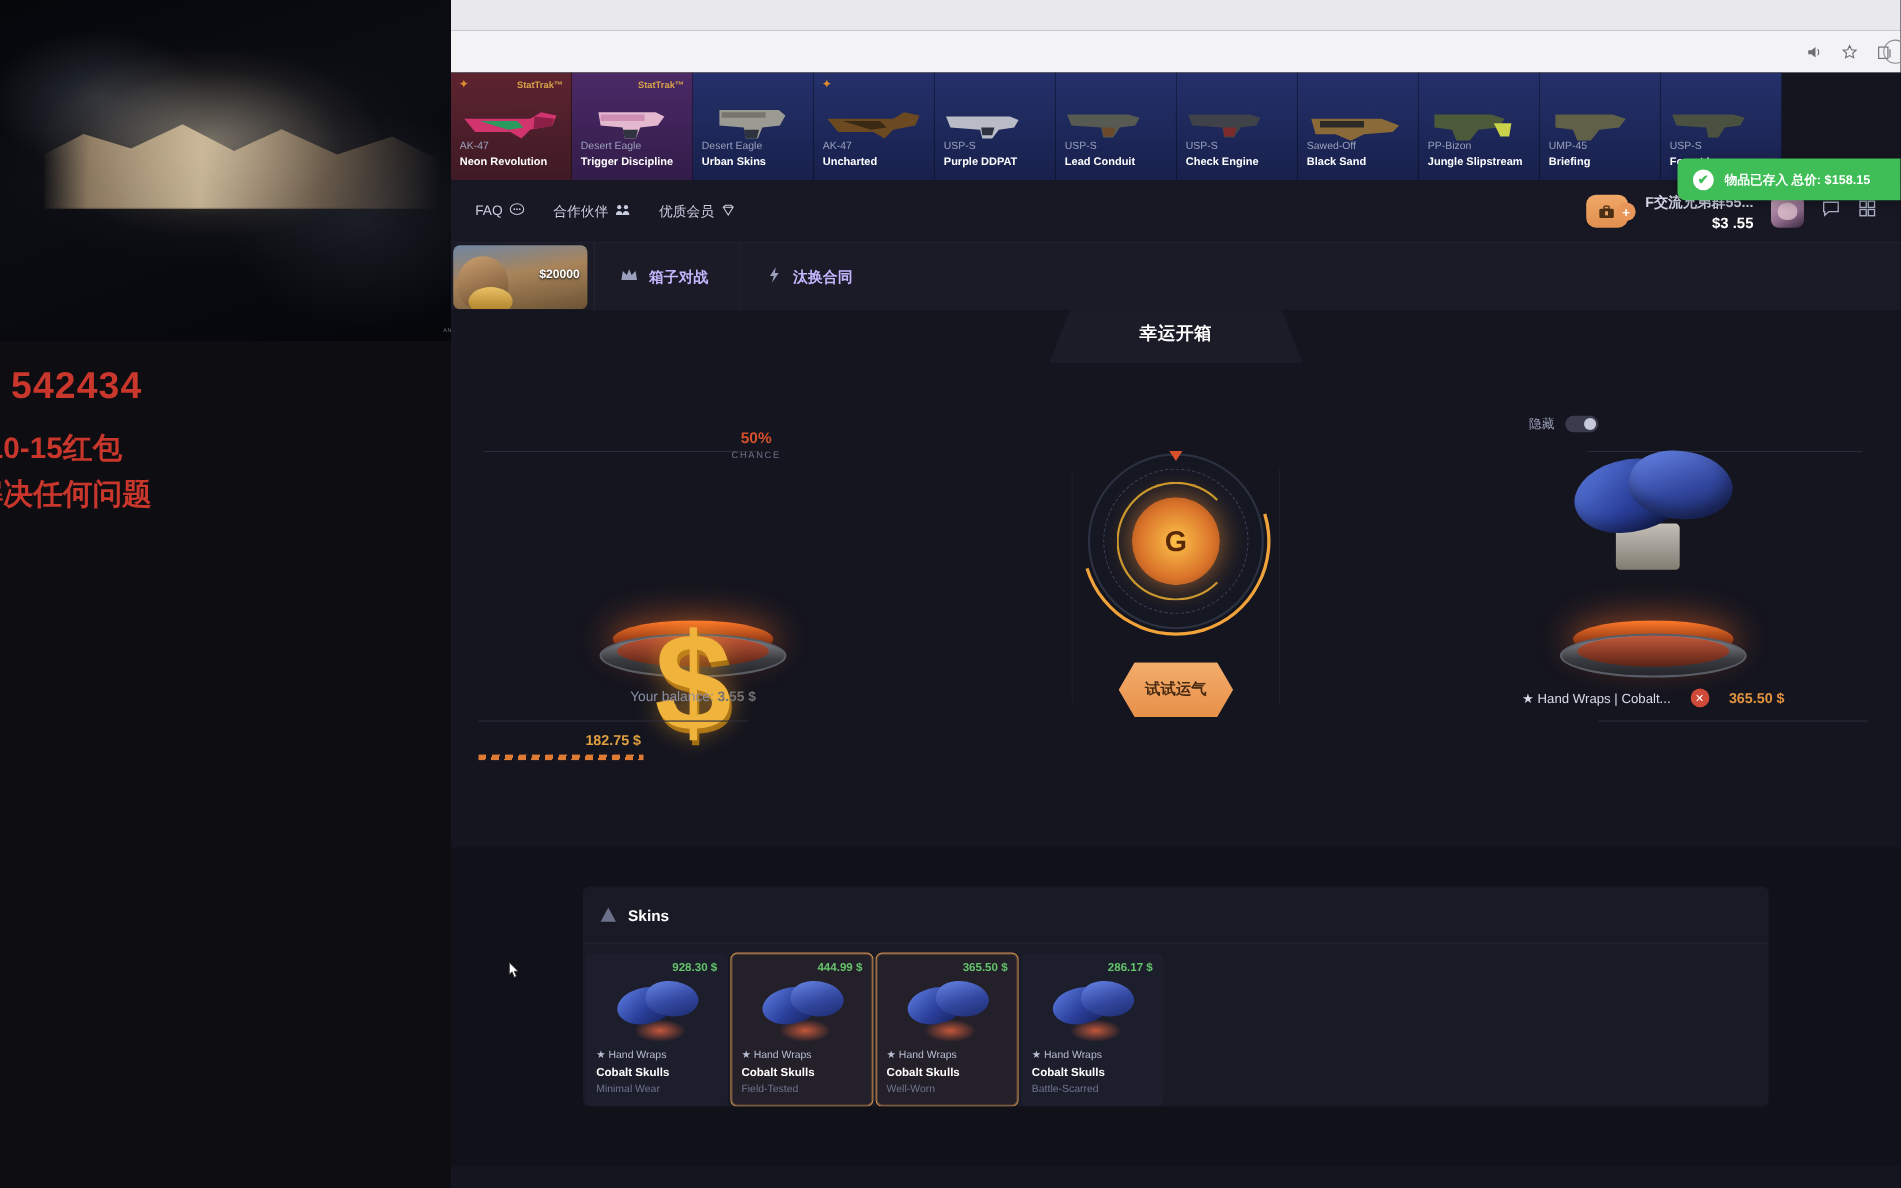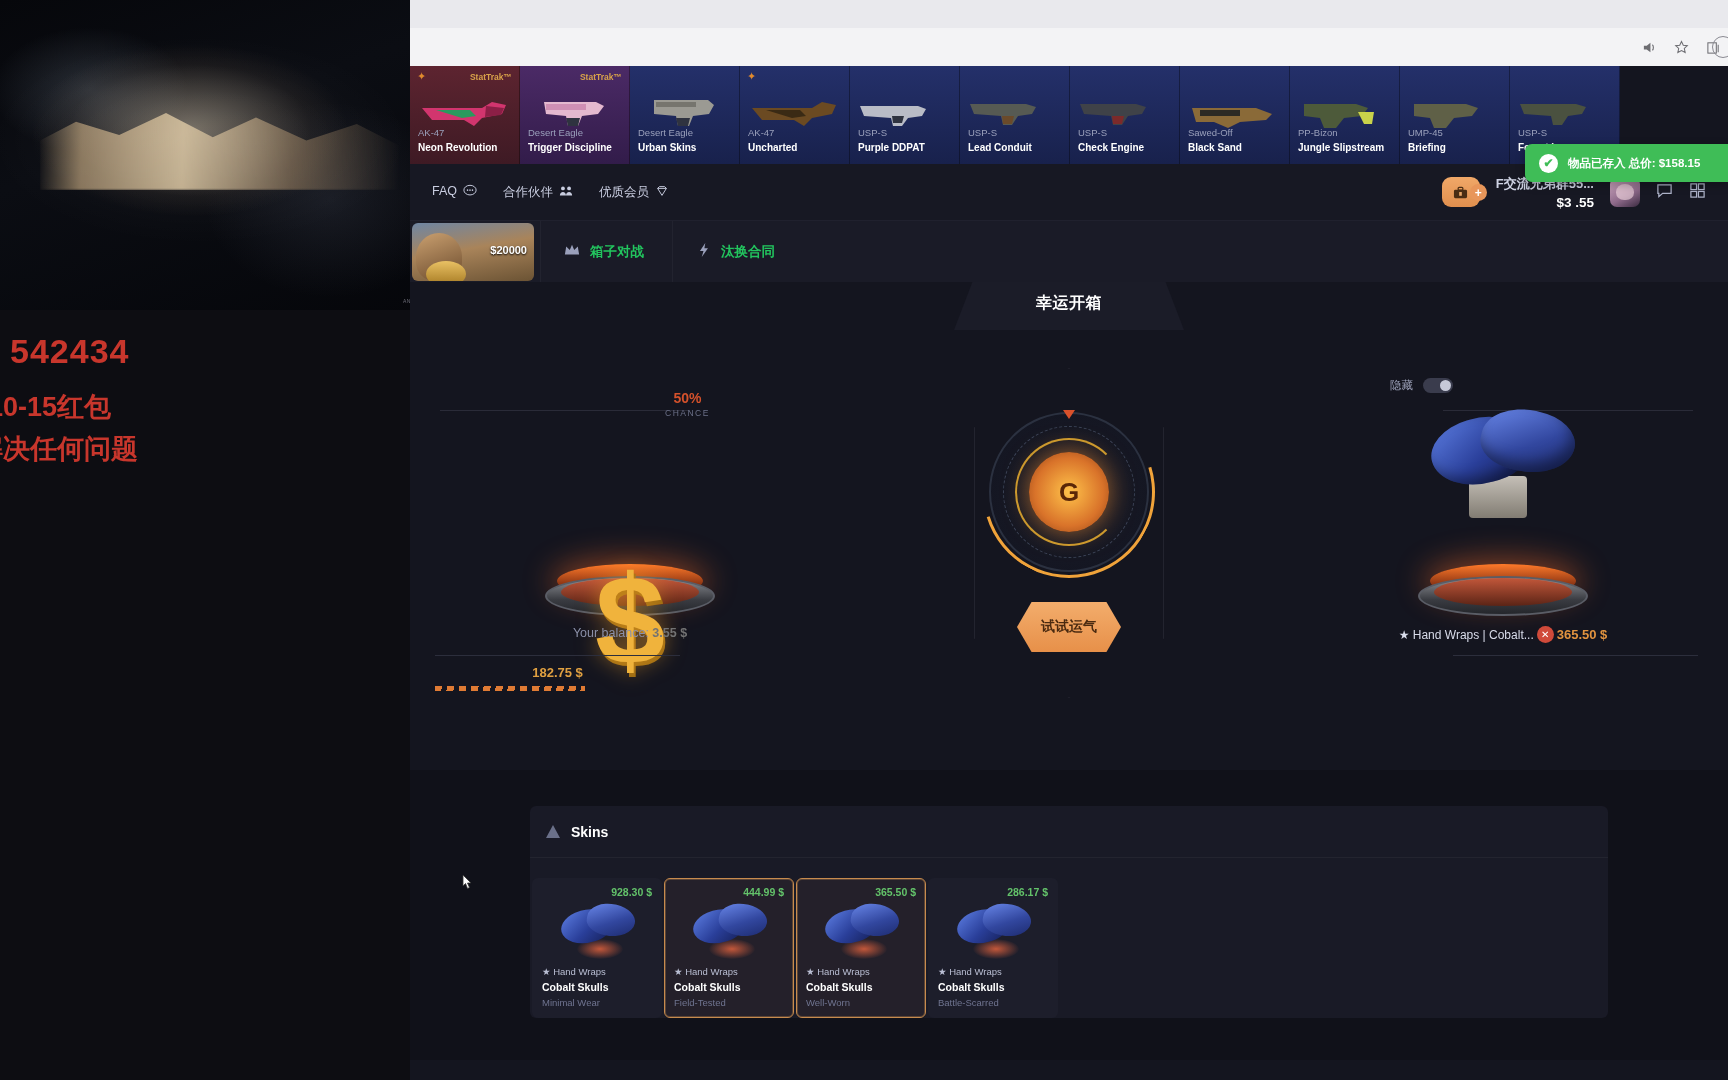--- a/index.html
+++ b/index.html
@@ -93,21 +93,21 @@
     background:linear-gradient(170deg,#6f86a4 0%,#a9845a 45%,#6b5334 100%);
     position:relative; overflow:hidden; display:flex; align-items:center; }
   .promo:before { content:""; position:absolute; left:4px; top:10px; width:46px; height:48px;
     border-radius:50% 50% 40% 40%; background:linear-gradient(160deg,#caa070,#6a4a2c); }
   .promo:after { content:""; position:absolute; left:14px; bottom:-6px; width:40px; height:26px;
     border-radius:50%; background:linear-gradient(180deg,#e9c164,#a2761f); }
   .promo .amt { position:absolute; right:7px; top:21px; font-size:11px; color:#fff;
     font-weight:800; text-shadow:0 1px 2px #000; }
   .subdiv { width:1px; height:62px; background:#22232f; margin:0 0 0 6px; }
   .subitem { display:flex; align-items:center; gap:9px; padding:0 22px;
-    color:#22c55e; font-size:13.5px; font-weight:700; height:62px; cursor:pointer; }
+    color:#c4b5fd; font-size:13.5px; font-weight:700; height:62px; cursor:pointer; }
 
   
   .titlewrap { height:48px; position:relative; background:#14151f; }
   .titlebg { position:absolute; left:50%; transform:translateX(-50%); top:0;
     width:230px; height:48px; background:#1b1c28;
     clip-path:polygon(8% 0,92% 0,100% 100%,0 100%); }
   .pagetitle { position:absolute; left:50%; top:11px; transform:translateX(-50%);
     font-size:16px; color:#fff; font-weight:700; letter-spacing:.5px; }
 
   
@@ -155,21 +155,21 @@
   .glove .g2 { position:absolute; left:58px; top:6px; width:94px; height:62px;
     border-radius:52% 45% 55% 40%;
     background:linear-gradient(150deg,#6e8df0,#32479f 55%,#1a2768);
     transform:rotate(12deg); box-shadow:inset -6px -8px 14px rgba(0,0,0,.4); }
   .glove .pad { position:absolute; left:46px; top:72px; width:58px; height:42px;
     background:linear-gradient(180deg,#d8d2c8,#8e887c); border-radius:4px; opacity:.9; }
 
   .sidefoot { position:absolute; top:296px; width:100%; text-align:center;
     font-size:12.5px; color:#8b90a8; }
   .sidefoot b { color:#737373; font-weight:700; }
-  .itemrow { display:flex; align-items:center; justify-content:center; gap:3px; }
+  .itemrow { display:flex; align-items:center; justify-content:center; gap:18px; }
   .itemname { font-size:12px; color:#d9dcea; }
   .xbtn { width:17px; height:17px; border-radius:50%; background:#d04a3a; color:#fff;
     font-size:10px; display:flex; align-items:center; justify-content:center; cursor:pointer; }
   .itemprice { font-size:13px; color:#e1933f; font-weight:700; }
 
   .bar { position:absolute; top:325px; height:34px; }
   .bar.left { left:25px; width:245px; }
   .bar.right { right:30px; width:245px; }
   .bar .topline { width:100%; height:1px; background:#2c2e3c; }
   .bar .price { text-align:center; font-size:13px; color:#e0a041; font-weight:700;
@@ -205,21 +205,21 @@
   .panelwrap { position:relative; background:#101119; height:290px; padding-top:36px; }
   .panel { width:1078px; margin:0 auto; background:#191a26; border-radius:6px;
     overflow:hidden; }
   .panelhead { height:52px; display:flex; align-items:center; gap:11px;
     padding-left:16px; border-bottom:1px solid #23242f; }
   .panelhead .tri { width:0; height:0; border-left:7px solid transparent;
     border-right:7px solid transparent; border-bottom:13px solid #6a7089; }
   .panelhead .t { color:#fff; font-size:14px; font-weight:600; }
   .cards { display:flex; gap:2px; padding:8px 2px 0 2px; }
   .card { width:130px; height:140px; background:#1d1e2b; border-radius:6px;
-    border:1px solid transparent; position:relative; padding:8px;margin-top:12px; }
+    border:1px solid transparent; position:relative; padding:8px; }
   .card.sel { border-color:#c78b4e; background:#24202a;
     box-shadow:0 0 0 1px rgba(199,139,78,.35) inset; }
   .card .p { position:absolute; right:9px; top:7px; font-size:10.5px; color:#63c26a;
     font-weight:700; }
   .card .img { position:absolute; left:28px; top:22px; width:76px; height:52px; }
   .card .img .a { position:absolute; left:0; top:9px; width:50px; height:33px;
     border-radius:46% 52% 40% 55%; transform:rotate(-16deg);
     background:linear-gradient(150deg,#5b7ce0,#2a3f9a 55%,#16215c); }
   .card .img .b { position:absolute; left:26px; top:3px; width:48px; height:32px;
     border-radius:52% 45% 55% 40%; transform:rotate(12deg);

